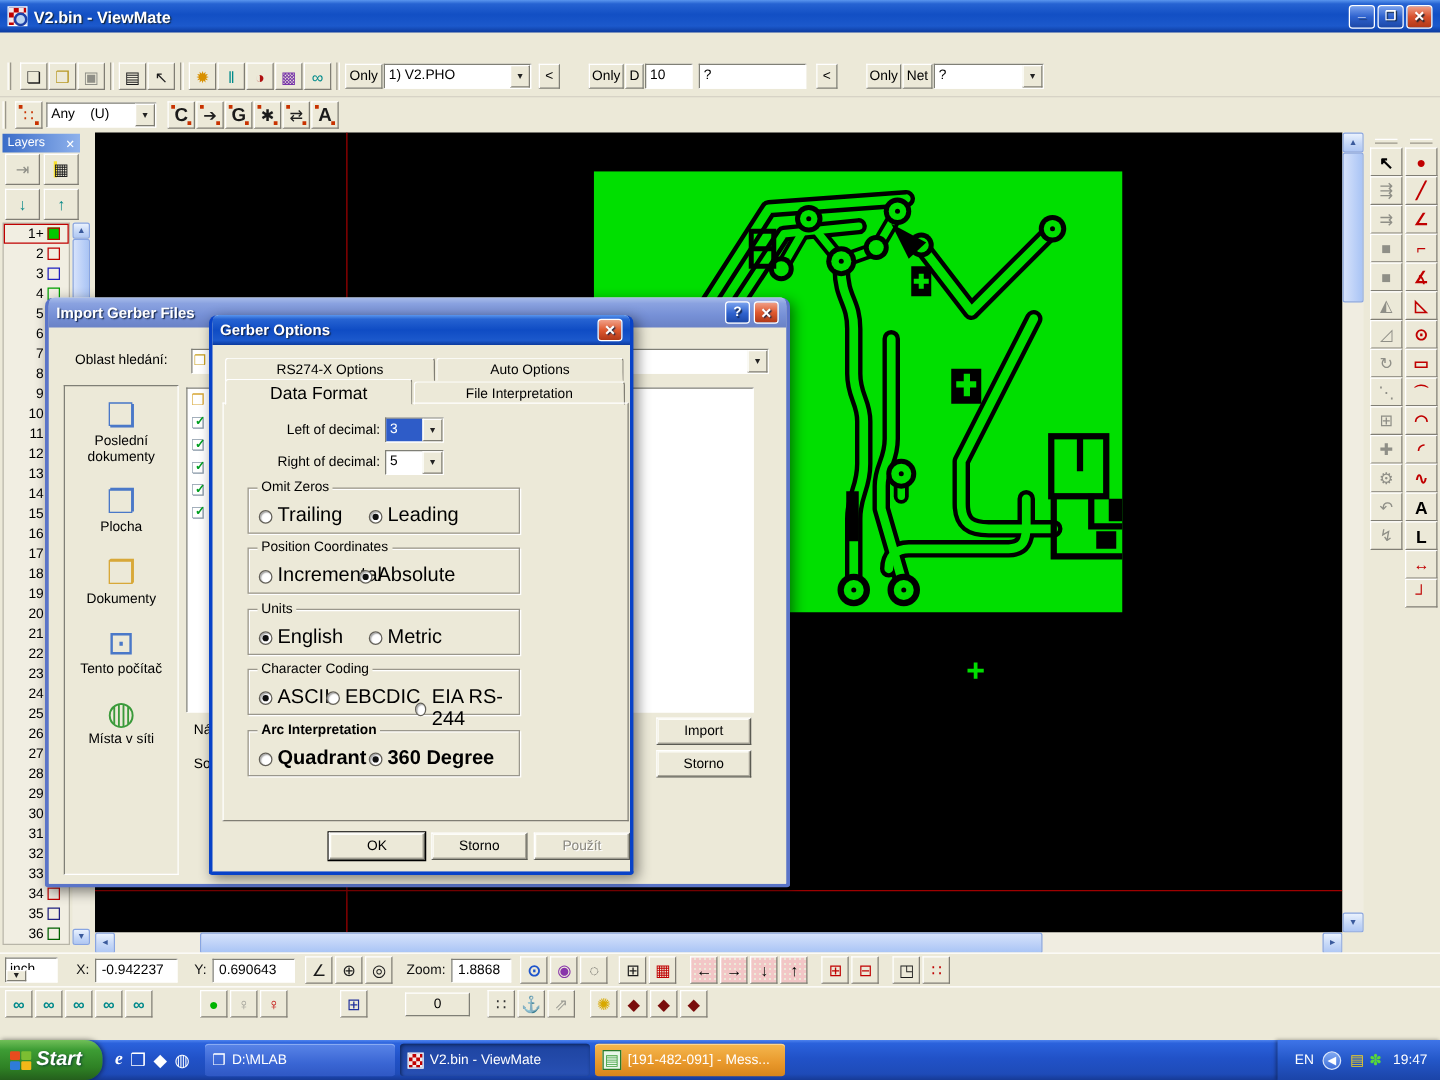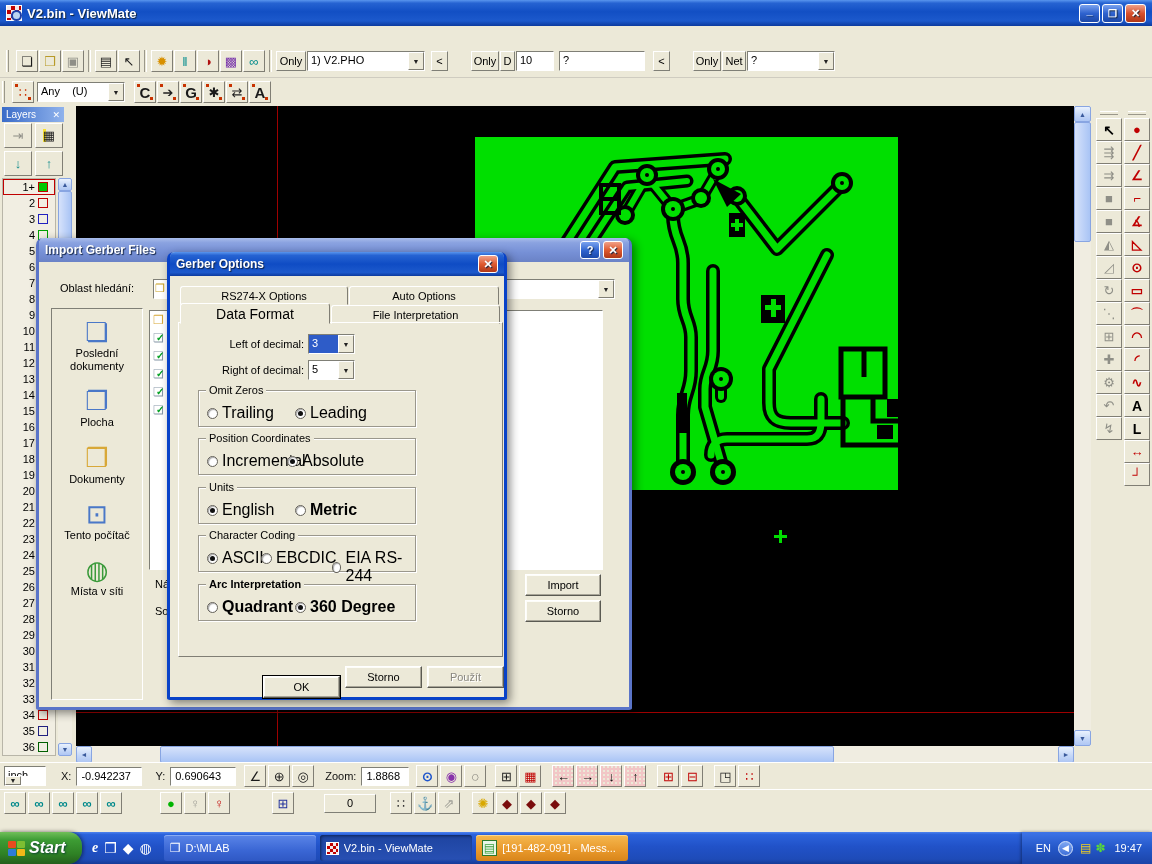--- a/index.html
+++ b/index.html
@@ -220,21 +220,21 @@
   .gcombo .val.hl{background:#2E5CC8;color:#fff;}
   .group{position:absolute;left:28px;width:218px;height:37px;border:1px solid #9a978c;
      box-shadow:inset 1px 1px 0 #fff,1px 1px 0 #fff;}
   .glegend{position:absolute;left:7px;top:-7px;background:#ECE9D8;padding:0 3px;font-size:11px;}
   .ropt{position:absolute;top:13px;display:flex;align-items:center;gap:4px;}
   .radio{width:11px;height:11px;border-radius:50%;background:#fff;border:1px solid #636058;
      box-shadow:inset 1px 1px 1px #aaa;position:relative;}
   .radio.on::after{content:"";position:absolute;left:2px;top:2px;width:5px;height:5px;border-radius:50%;background:#101010;}
   .rlabel{font-size:16px;}
   .gbtns .pbtn{top:414px;width:77px;}
-  .b-ok{left:93px;box-shadow:0 0 0 1px #000, inset -1px -1px 0 #A8A598, inset 1px 1px 0 #FDFDF8;margin-top:10px;}
+  .b-ok{left:93px;box-shadow:0 0 0 1px #000, inset -1px -1px 0 #A8A598, inset 1px 1px 0 #FDFDF8;}
   .b-cancel{left:175px;}
   .b-apply{left:257px;width:76px;color:#8a8880;text-shadow:1px 1px 0 #fff;}
 </style>
 </head>
 <body>
 
 <div class="screen">
 
   <div class="titlebar">
     <span class="app-ico"></span>
@@ -956,21 +956,21 @@
             <span class="radio on"></span>
             <span class="rlabel">Absolute</span>
           </label>
         </div>
         <div class="group" style="top: 235px;">
           <span class="glegend">Units</span>
           <label class="ropt" style="left: 8px;">
             <span class="radio on"></span>
             <span class="rlabel">English</span>
           </label>
-          <label class="ropt" style="left: 96px; font-weight: bold;">
+          <label class="ropt" style="left: 96px;">
             <span class="radio"></span>
             <span class="rlabel">Metric</span>
           </label>
         </div>
         <div class="group" style="top: 283px;">
           <span class="glegend">Character Coding</span>
           <label class="ropt" style="left: 8px;">
             <span class="radio on"></span>
             <span class="rlabel">ASCII</span>
           </label>

